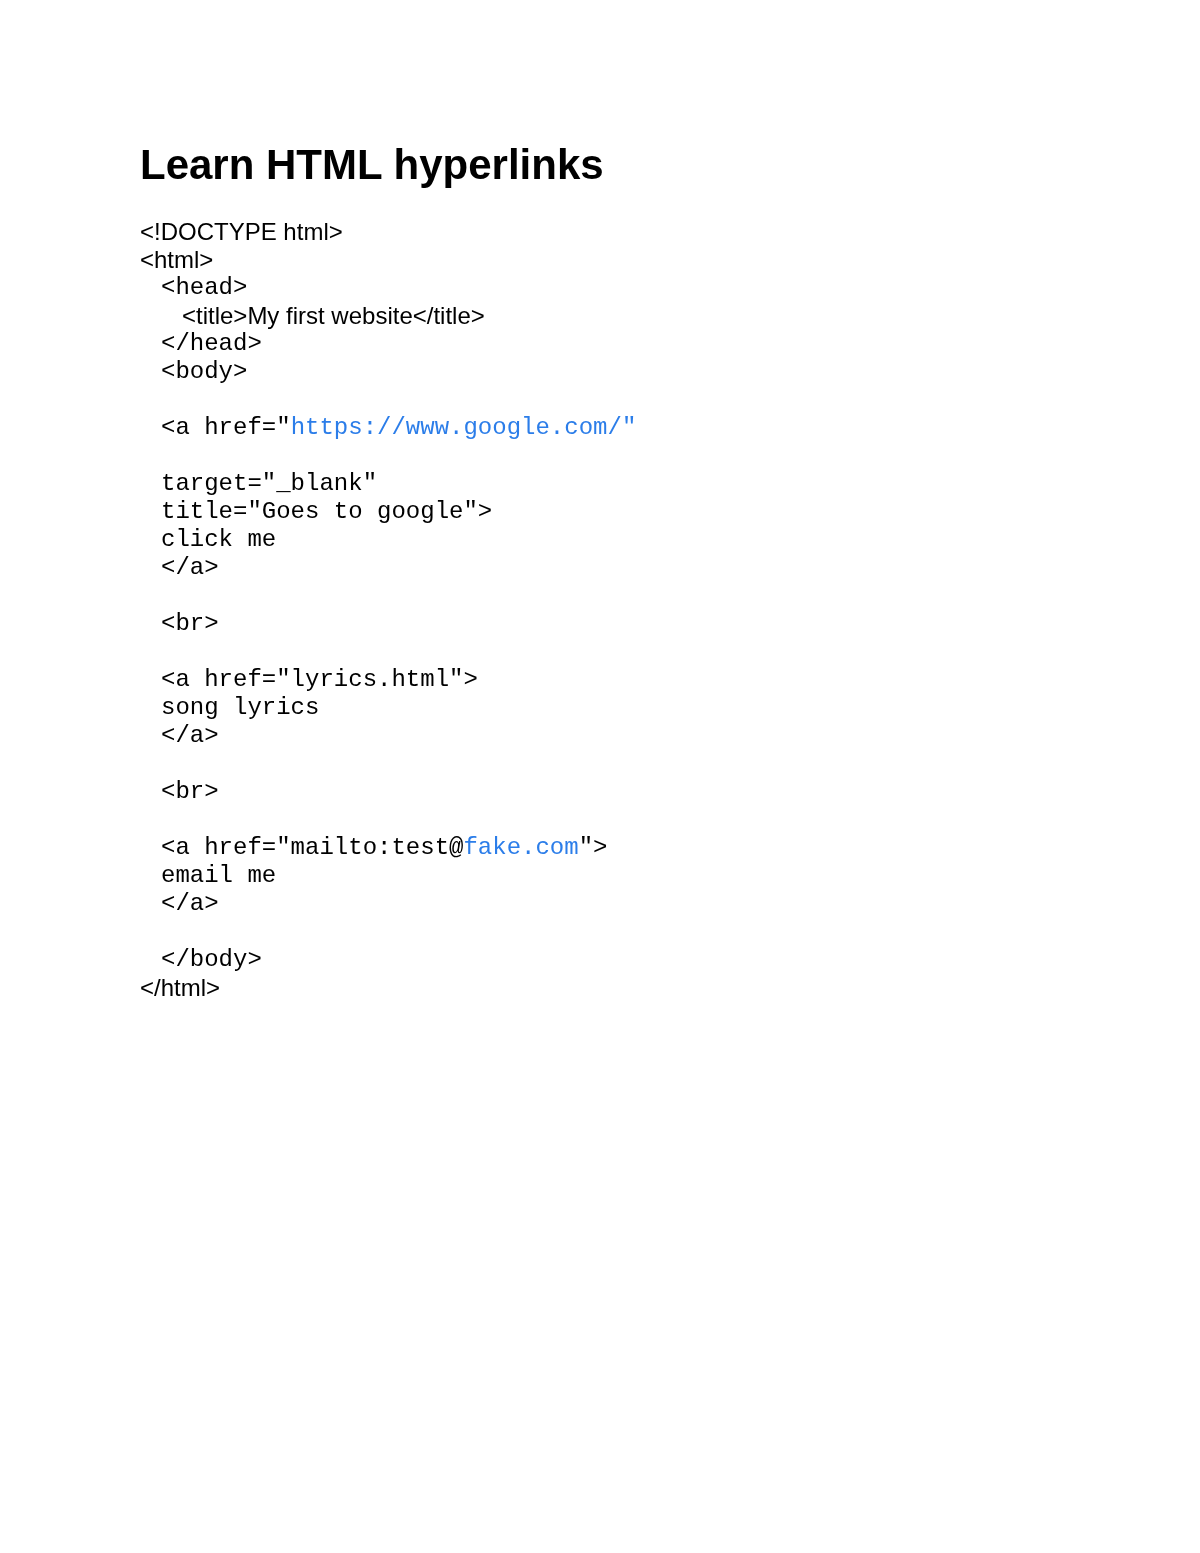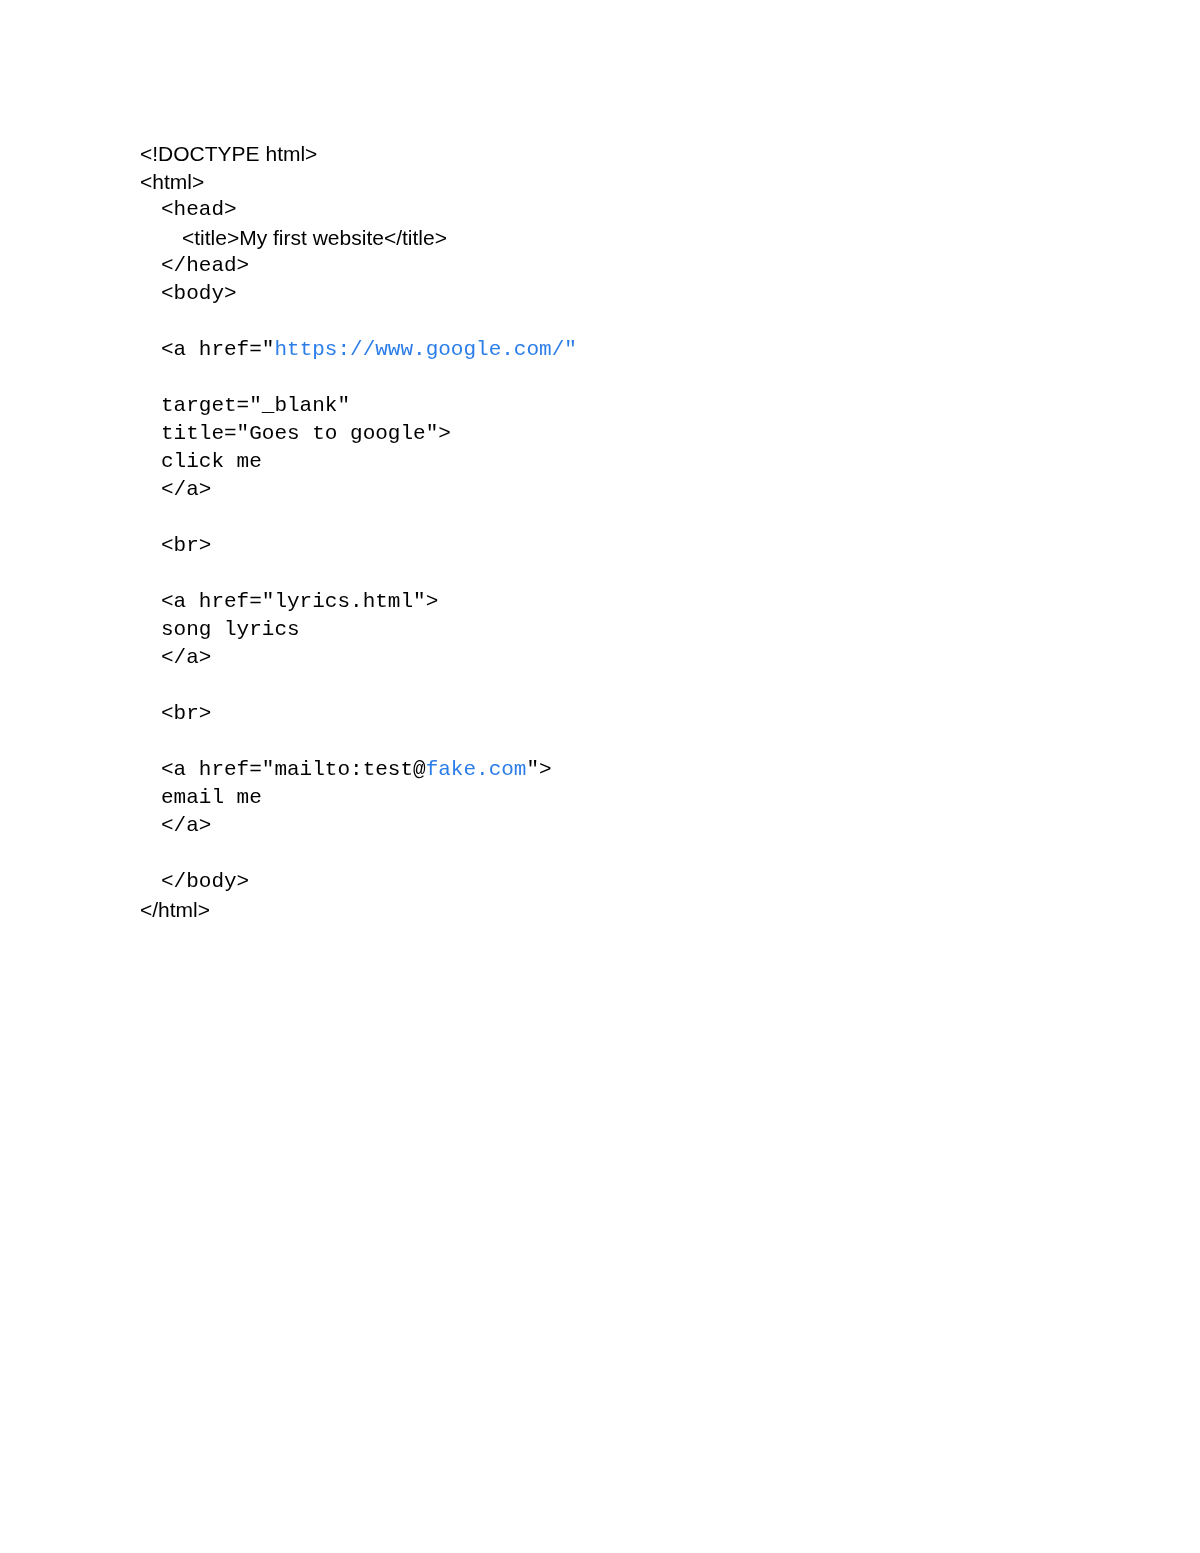--- a/index.html
+++ b/index.html
@@ -16,33 +16,34 @@
     padding: 140px 90px 0 140px;
   }
   .title {
     margin: 0 0 28px 0;
     font-size: 42px;
     line-height: 50px;
     font-weight: bold;
     color: var(--text-color, #000000);
   }
   .code {
-    font-size: 21px;
+    font-size: 24px;
     line-height: 28px;
     white-space: pre-wrap;
   }
   .line { min-height: 28px; }
   .indent-0 { padding-left: 0; }
   .indent-1 { padding-left: 21px; font-family: Liberation Mono, monospace; }
   .indent-2 { padding-left: 42px; }
   .seg-plain { color: var(--text-color, #000000); }
   .seg-link {
     color: var(--link-color, #2b7de9);
     text-decoration: none;
     cursor: pointer;
   }
 </style>
 </head>
 <body style="--page-bg: #ffffff; --text-color: #000000; --link-color: #2b7de9;">
 
 <div class="doc">
+  <h1 class="title">Learn HTML hyperlinks</h1>
   <div class="code" id="code-block"><div class="line indent-0"><span class="seg-plain">&lt;!DOCTYPE html&gt;</span></div><div class="line indent-0"><span class="seg-plain">&lt;html&gt;</span></div><div class="line indent-1"><span class="seg-plain">&lt;head&gt;</span></div><div class="line indent-2"><span class="seg-plain">&lt;title&gt;My first website&lt;/title&gt;</span></div><div class="line indent-1"><span class="seg-plain">&lt;/head&gt;</span></div><div class="line indent-1"><span class="seg-plain">&lt;body&gt;</span></div><div class="line indent-0">&nbsp;</div><div class="line indent-1"><span class="seg-plain">&lt;a href="</span><span class="seg-link">https://www.google.com/"</span></div><div class="line indent-0">&nbsp;</div><div class="line indent-1"><span class="seg-plain">target="_blank"</span></div><div class="line indent-1"><span class="seg-plain">title="Goes to google"&gt;</span></div><div class="line indent-1"><span class="seg-plain">click me</span></div><div class="line indent-1"><span class="seg-plain">&lt;/a&gt;</span></div><div class="line indent-0">&nbsp;</div><div class="line indent-1"><span class="seg-plain">&lt;br&gt;</span></div><div class="line indent-0">&nbsp;</div><div class="line indent-1"><span class="seg-plain">&lt;a href="lyrics.html"&gt;</span></div><div class="line indent-1"><span class="seg-plain">song lyrics</span></div><div class="line indent-1"><span class="seg-plain">&lt;/a&gt;</span></div><div class="line indent-0">&nbsp;</div><div class="line indent-1"><span class="seg-plain">&lt;br&gt;</span></div><div class="line indent-0">&nbsp;</div><div class="line indent-1"><span class="seg-plain">&lt;a href="mailto:test@</span><span class="seg-link">fake.com</span><span class="seg-plain">"&gt;</span></div><div class="line indent-1"><span class="seg-plain">email me</span></div><div class="line indent-1"><span class="seg-plain">&lt;/a&gt;</span></div><div class="line indent-0">&nbsp;</div><div class="line indent-1"><span class="seg-plain">&lt;/body&gt;</span></div><div class="line indent-0"><span class="seg-plain">&lt;/html&gt;</span></div></div>
 </div>
 
 </body></html>

